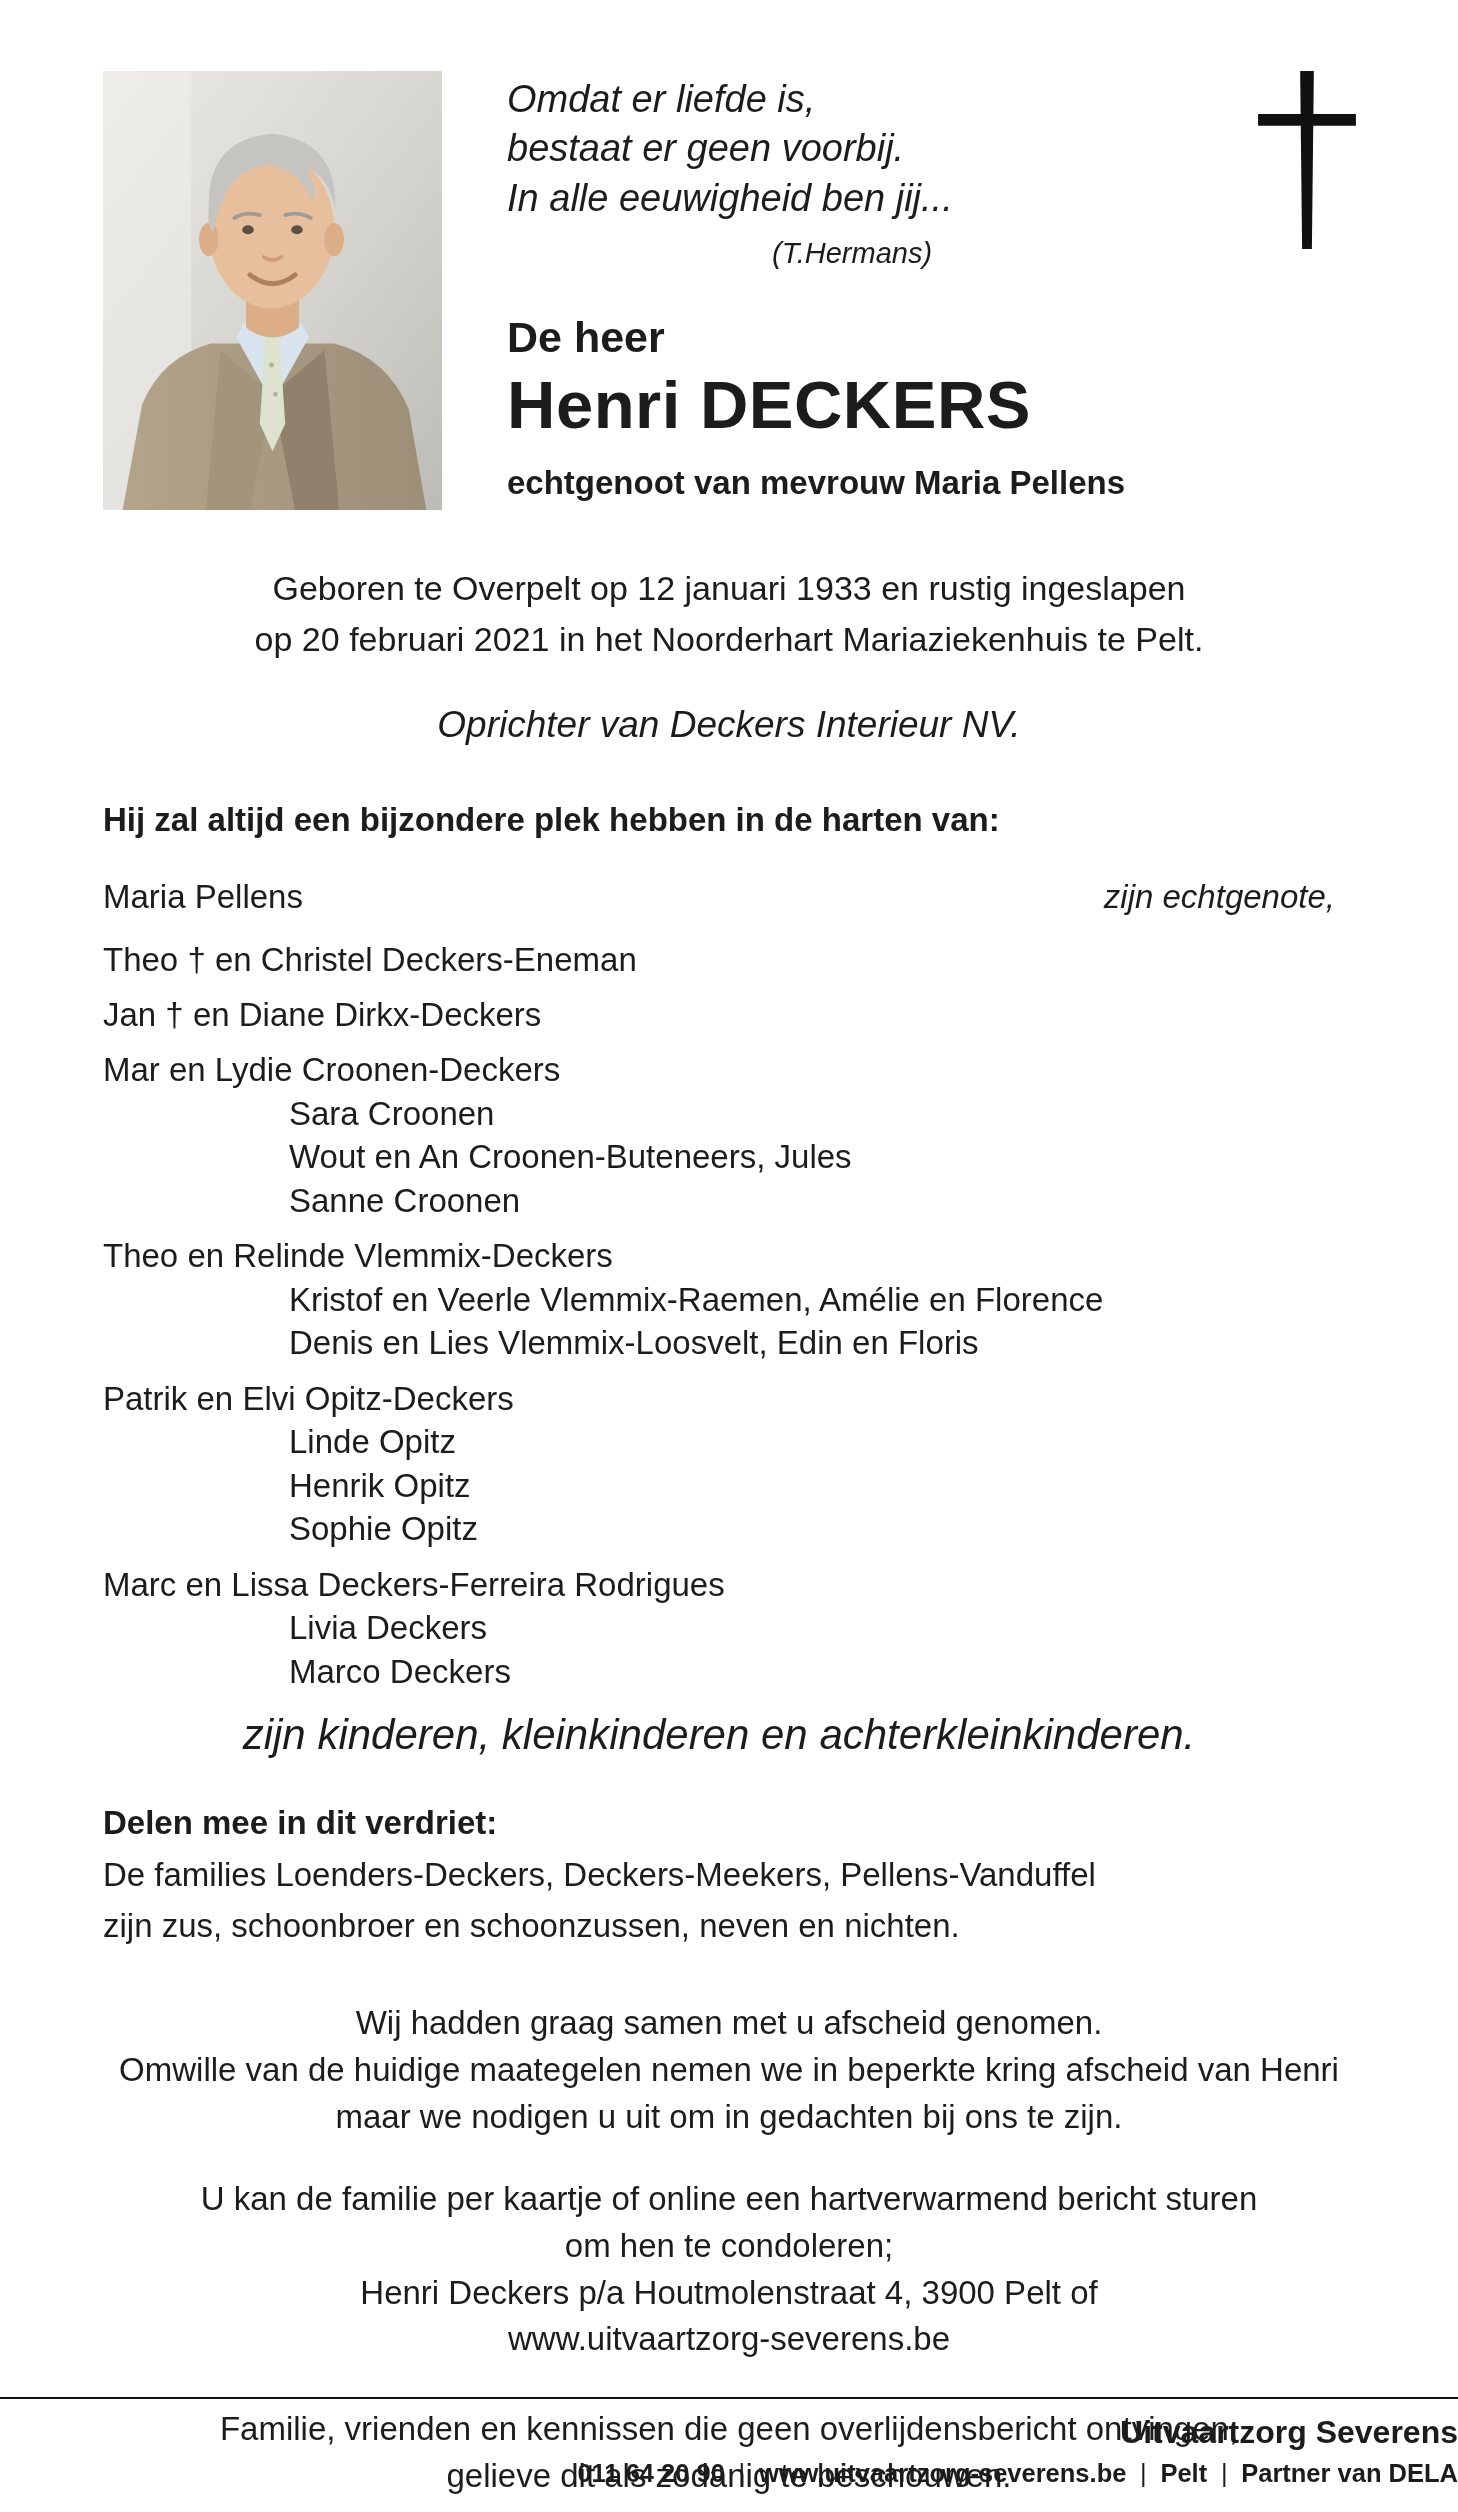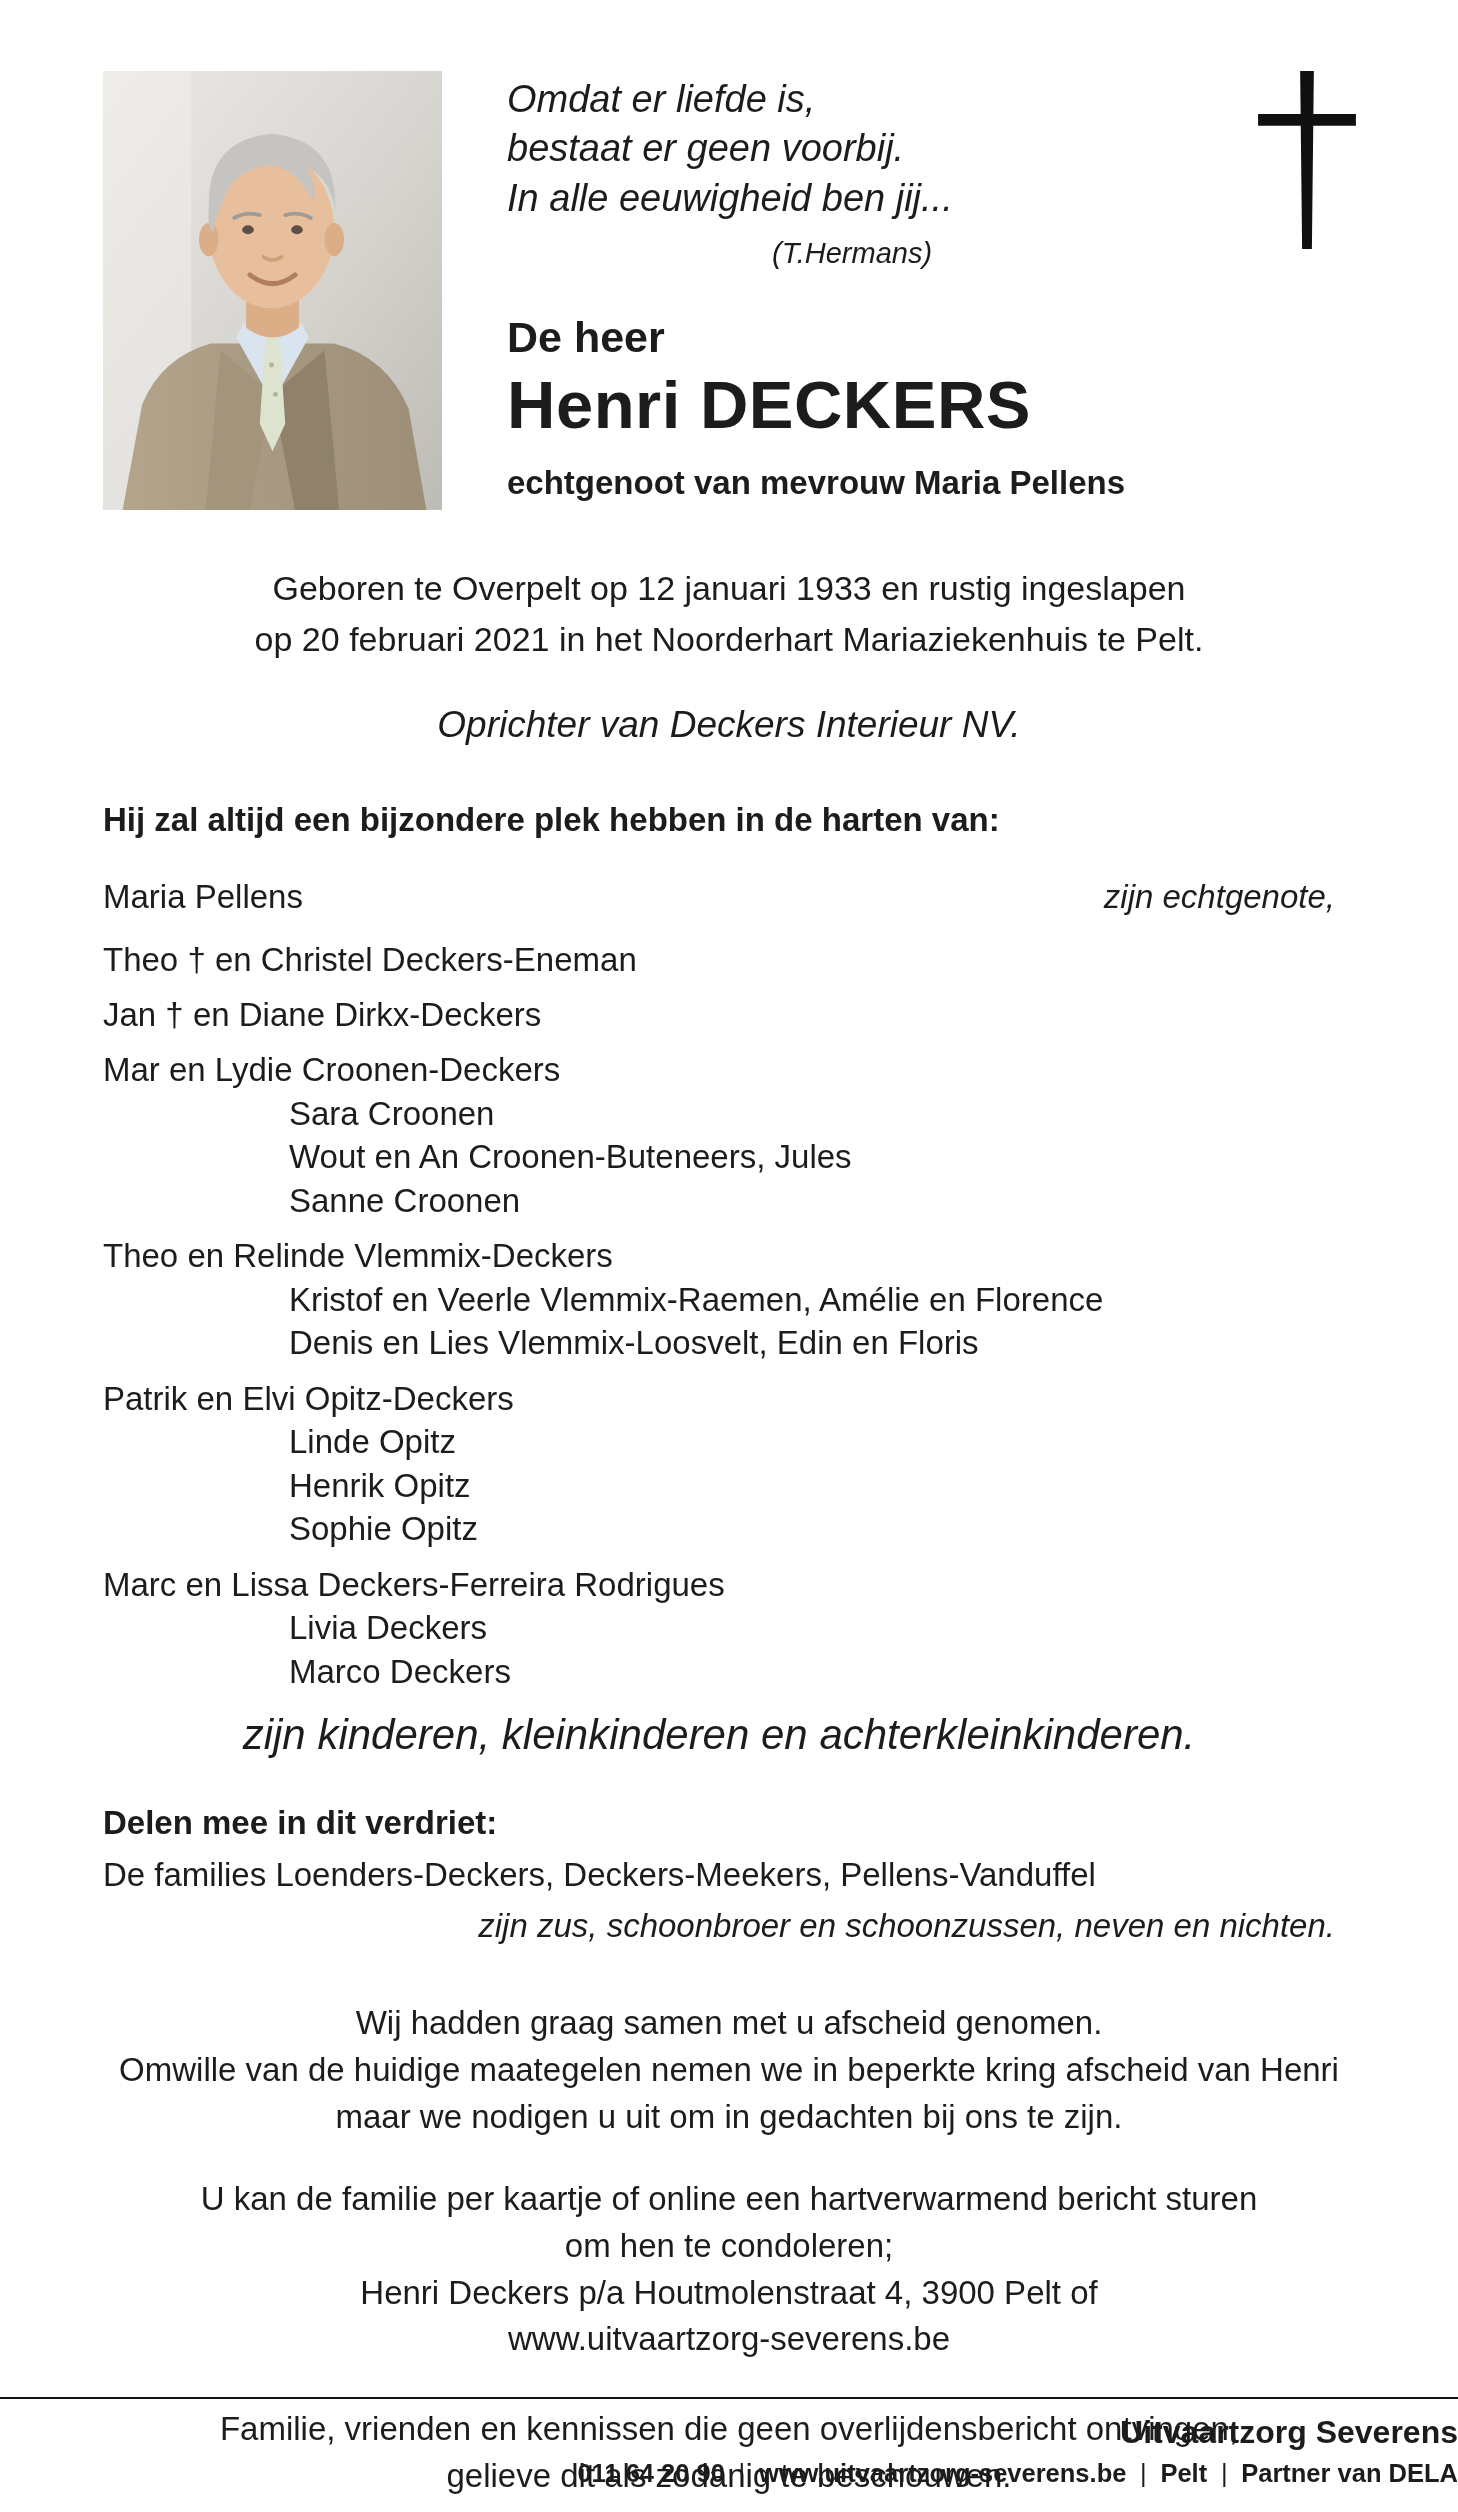--- a/index.html
+++ b/index.html
@@ -123,22 +123,21 @@
   .grief-heading {
     font-weight: bold;
     font-size: 33px;
     margin-top: 45px;
   }
   .grief-families {
     font-size: 33px;
     margin-top: 13.7px;
   }
   .grief-relation {
-    text-align: right;
-    font-style: italic;
+    text-align: left;
     font-size: 33px;
     margin-top: 13.7px;
   }
 
   
   .message {
     text-align: center;
     font-size: 33px;
     line-height: 1.42;
     padding: 0 44px;

